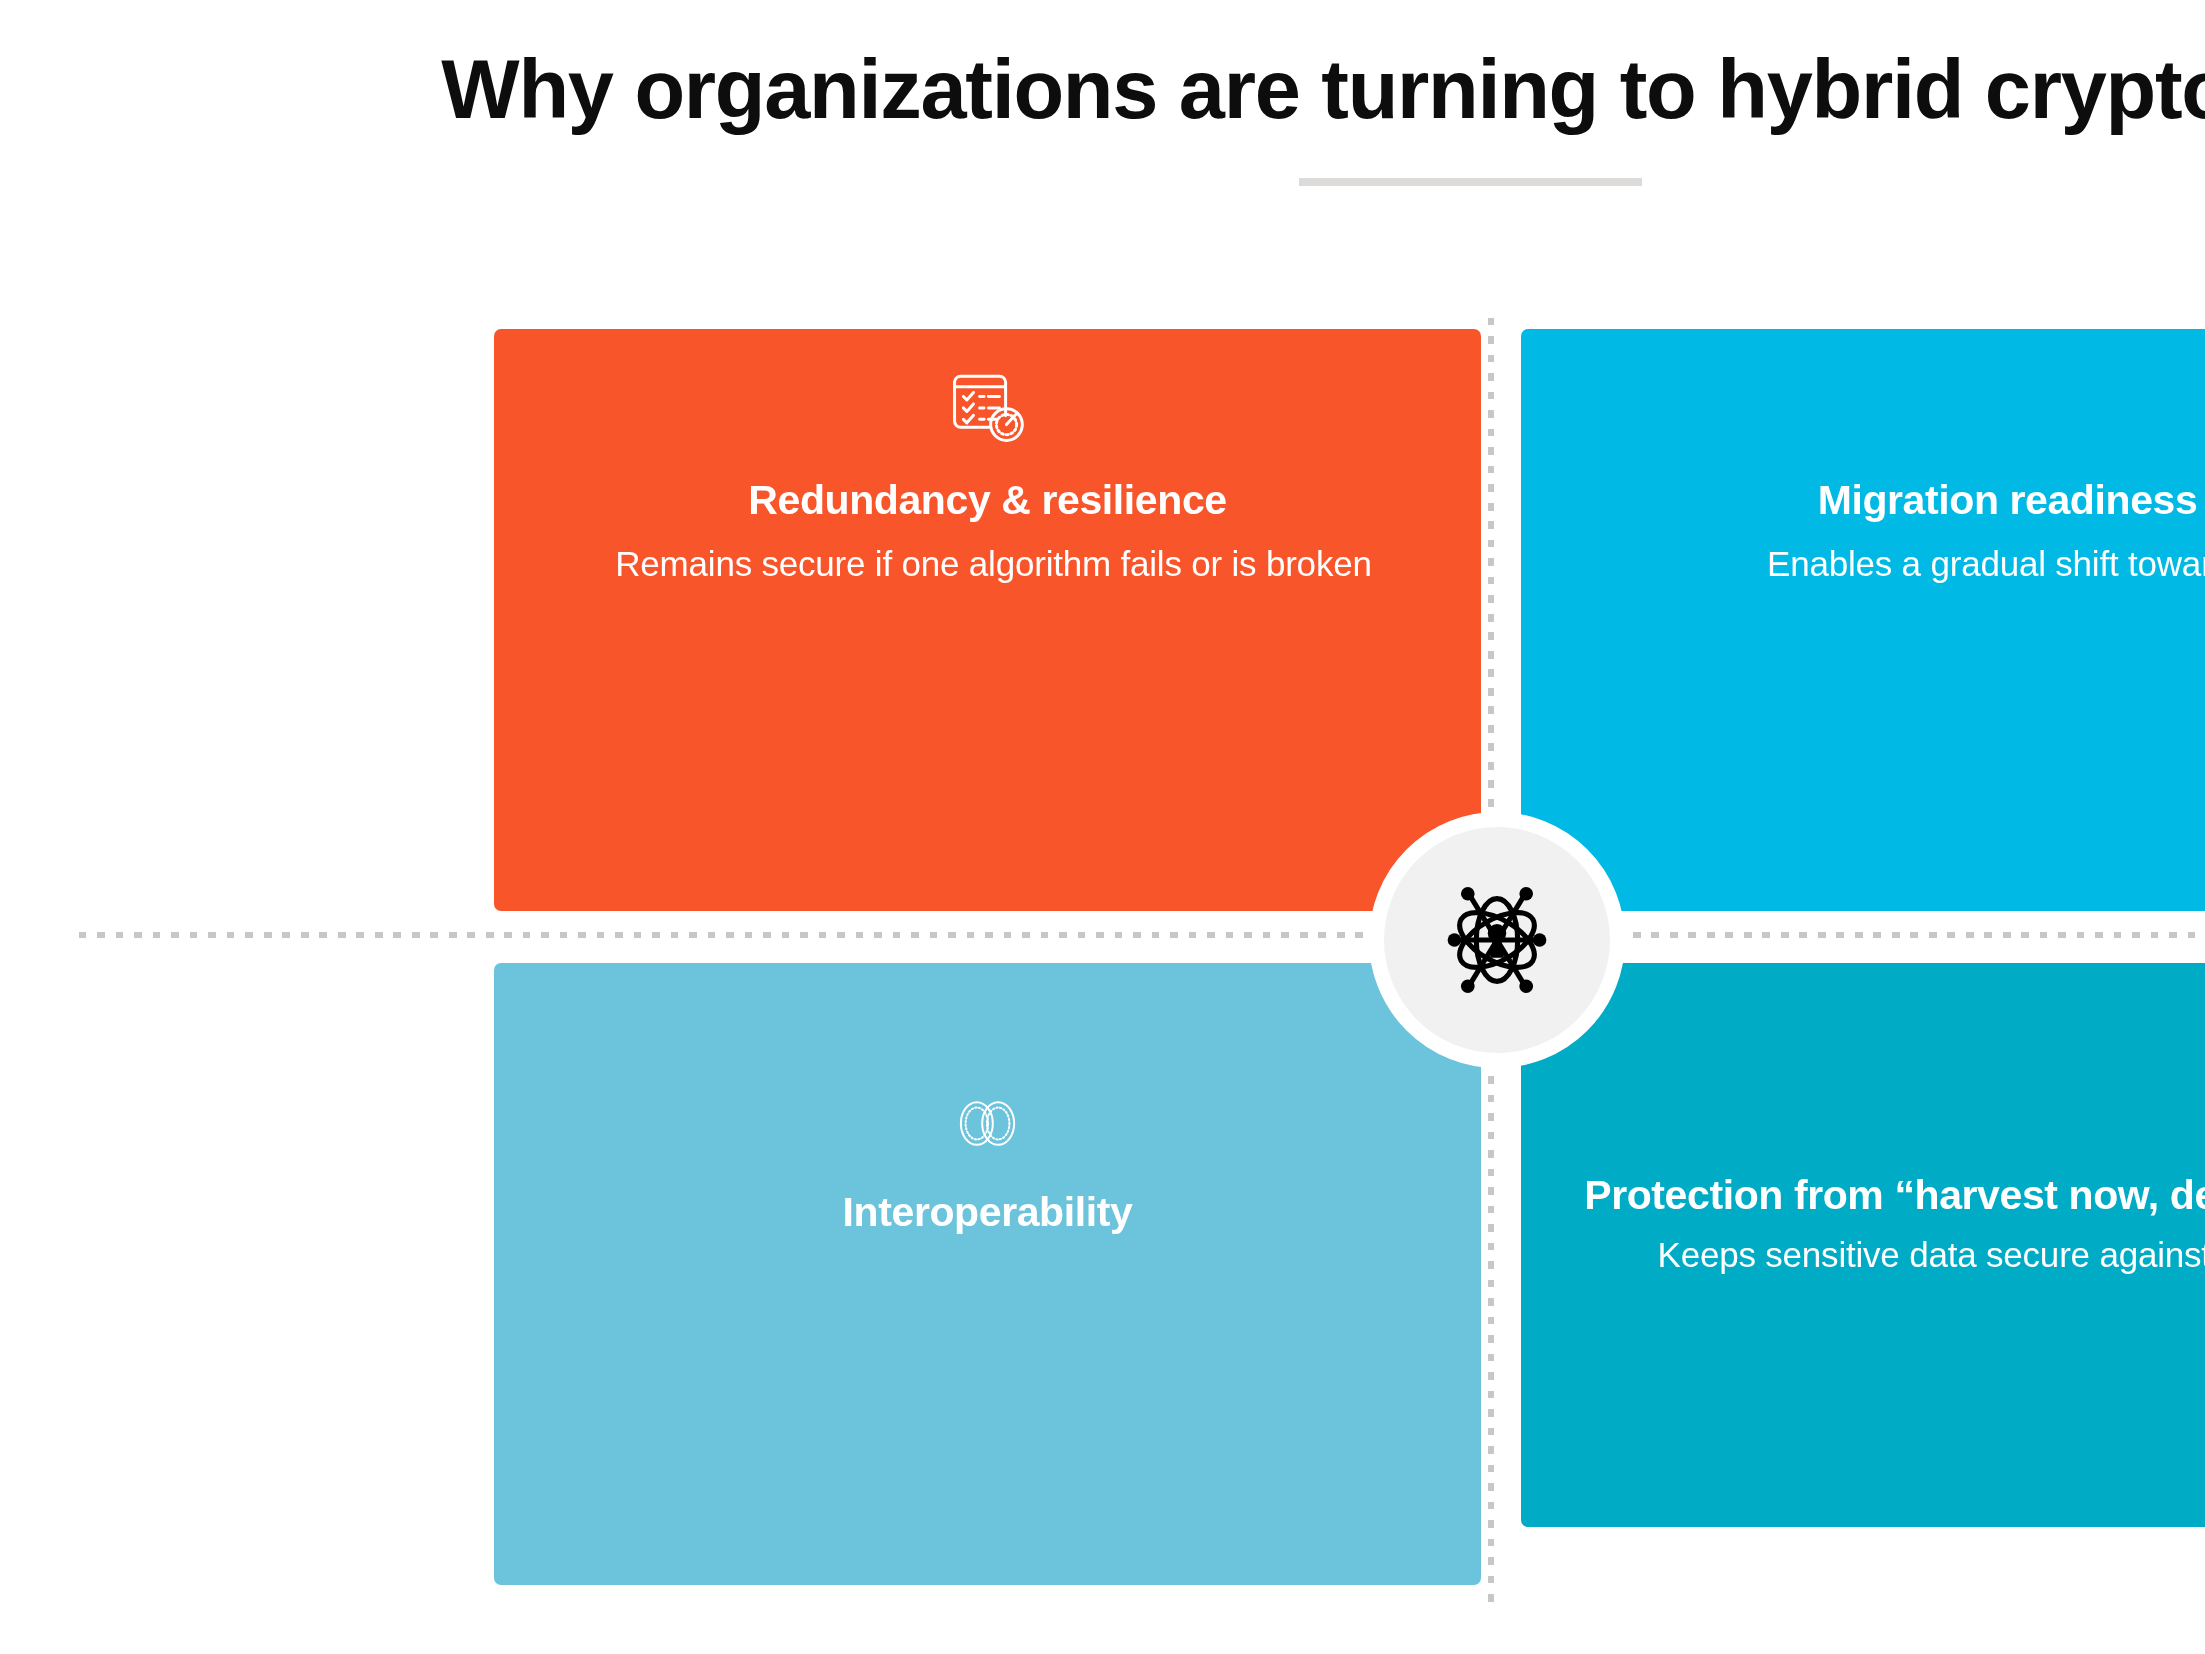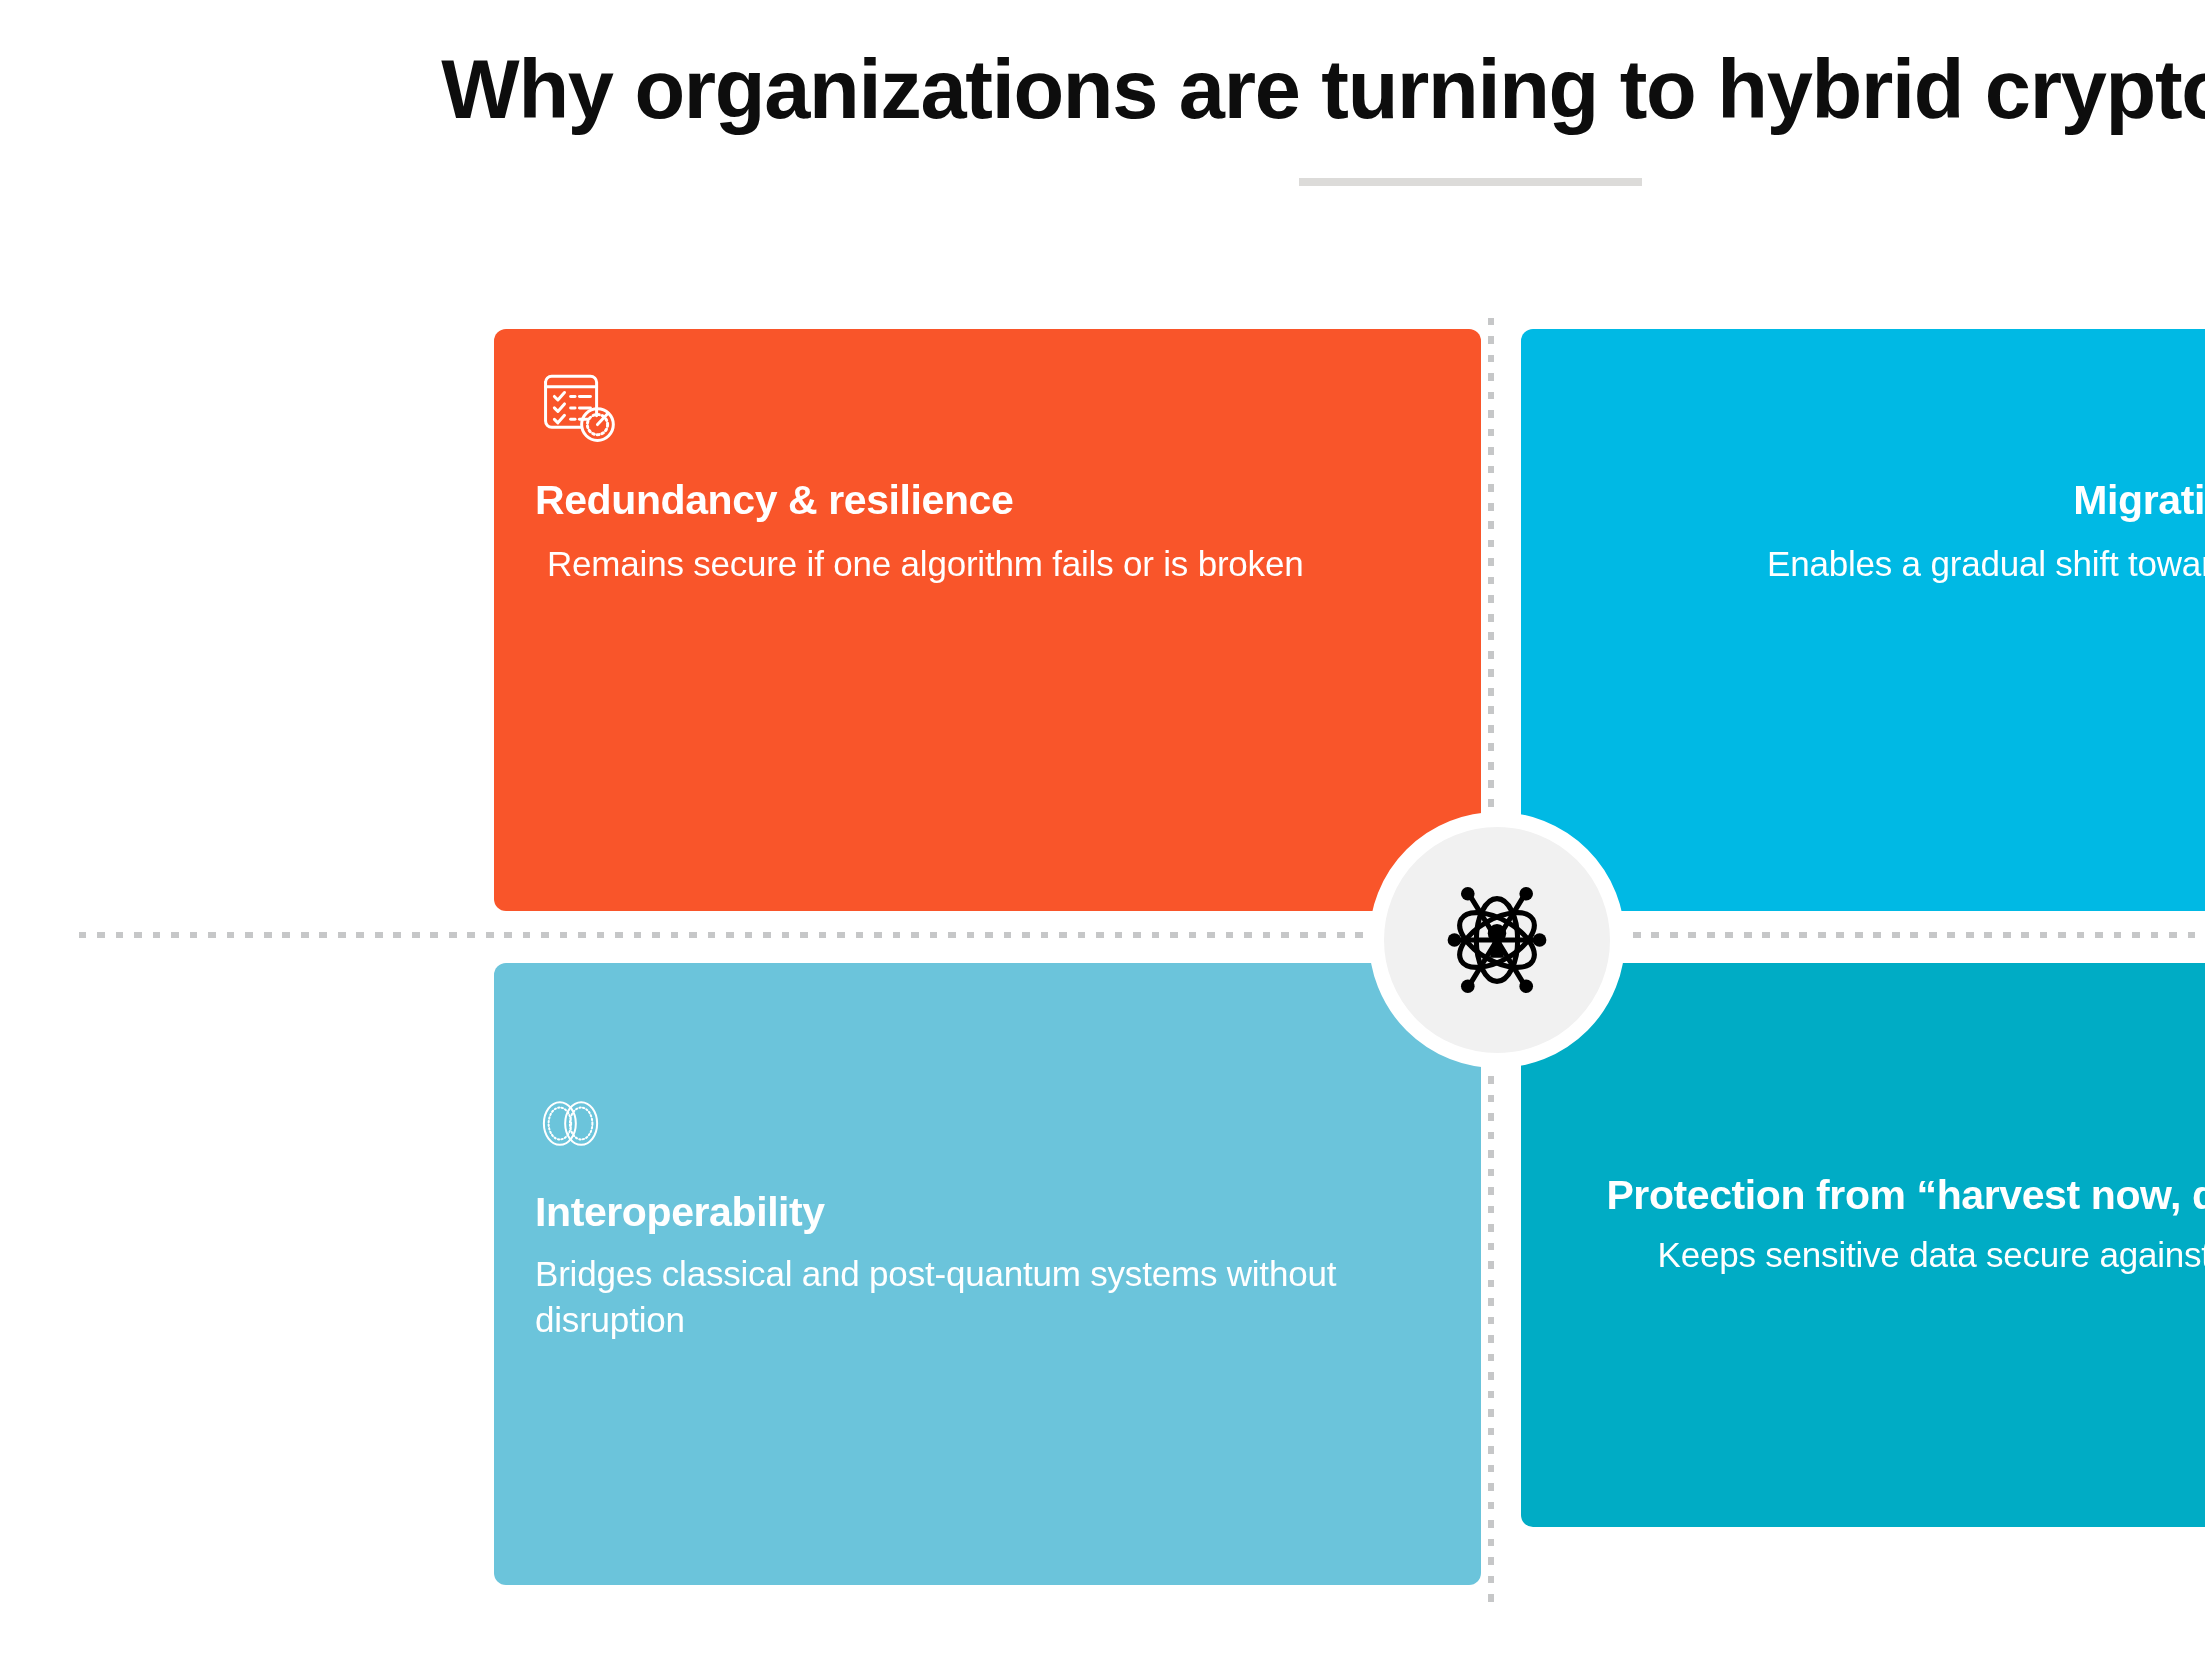--- a/index.html
+++ b/index.html
@@ -59,25 +59,26 @@
     width: 5.7px;
     height: 1294px;
     background-image: repeating-linear-gradient(to bottom,
         #c6c7c8 0px, #c6c7c8 7.5px,
         rgba(255,255,255,0) 7.5px, rgba(255,255,255,0) 18.5px);
   }
 
   
   .card {
     position: absolute;
-    border-radius: 12px;
+    border-radius: 7px;
     box-sizing: border-box;
     padding: 34px 41px;
     display: flex;
     flex-direction: column;
+    align-items: center;
   }
   .card .icon-row {
     display: flex;
     height: 93px;
     align-items: flex-start;
   }
   .card-title {
     font-size: 41px;
     font-weight: bold;
     line-height: 1.14;
@@ -214,21 +215,20 @@
       <span>
         <svg width="71" height="57" viewBox="0 0 120 90" fill="none" stroke="#ffffff" stroke-width="3.4" stroke-linecap="round" stroke-linejoin="round">
           <ellipse cx="42" cy="45" rx="27" ry="36"></ellipse>
           <ellipse cx="78" cy="45" rx="27" ry="36"></ellipse>
           <ellipse cx="42" cy="45" rx="19" ry="27" stroke-dasharray="2.4 3.8"></ellipse>
           <ellipse cx="78" cy="45" rx="19" ry="27" stroke-dasharray="2.4 3.8"></ellipse>
         </svg>
       </span>
     </div>
     <div class="card-title">Interoperability</div>
-    <div class="card-desc">Bridges classical and post-quantum systems without disruption</div>
   </div>
 
   <div class="card" id="card-harvest">
     <div class="icon-row">
       
     </div>
     <div class="card-title">Protection from “harvest now, decrypt later”</div>
     <div class="card-desc">Keeps sensitive data secure against future quantum decryption</div>
   </div>
 

